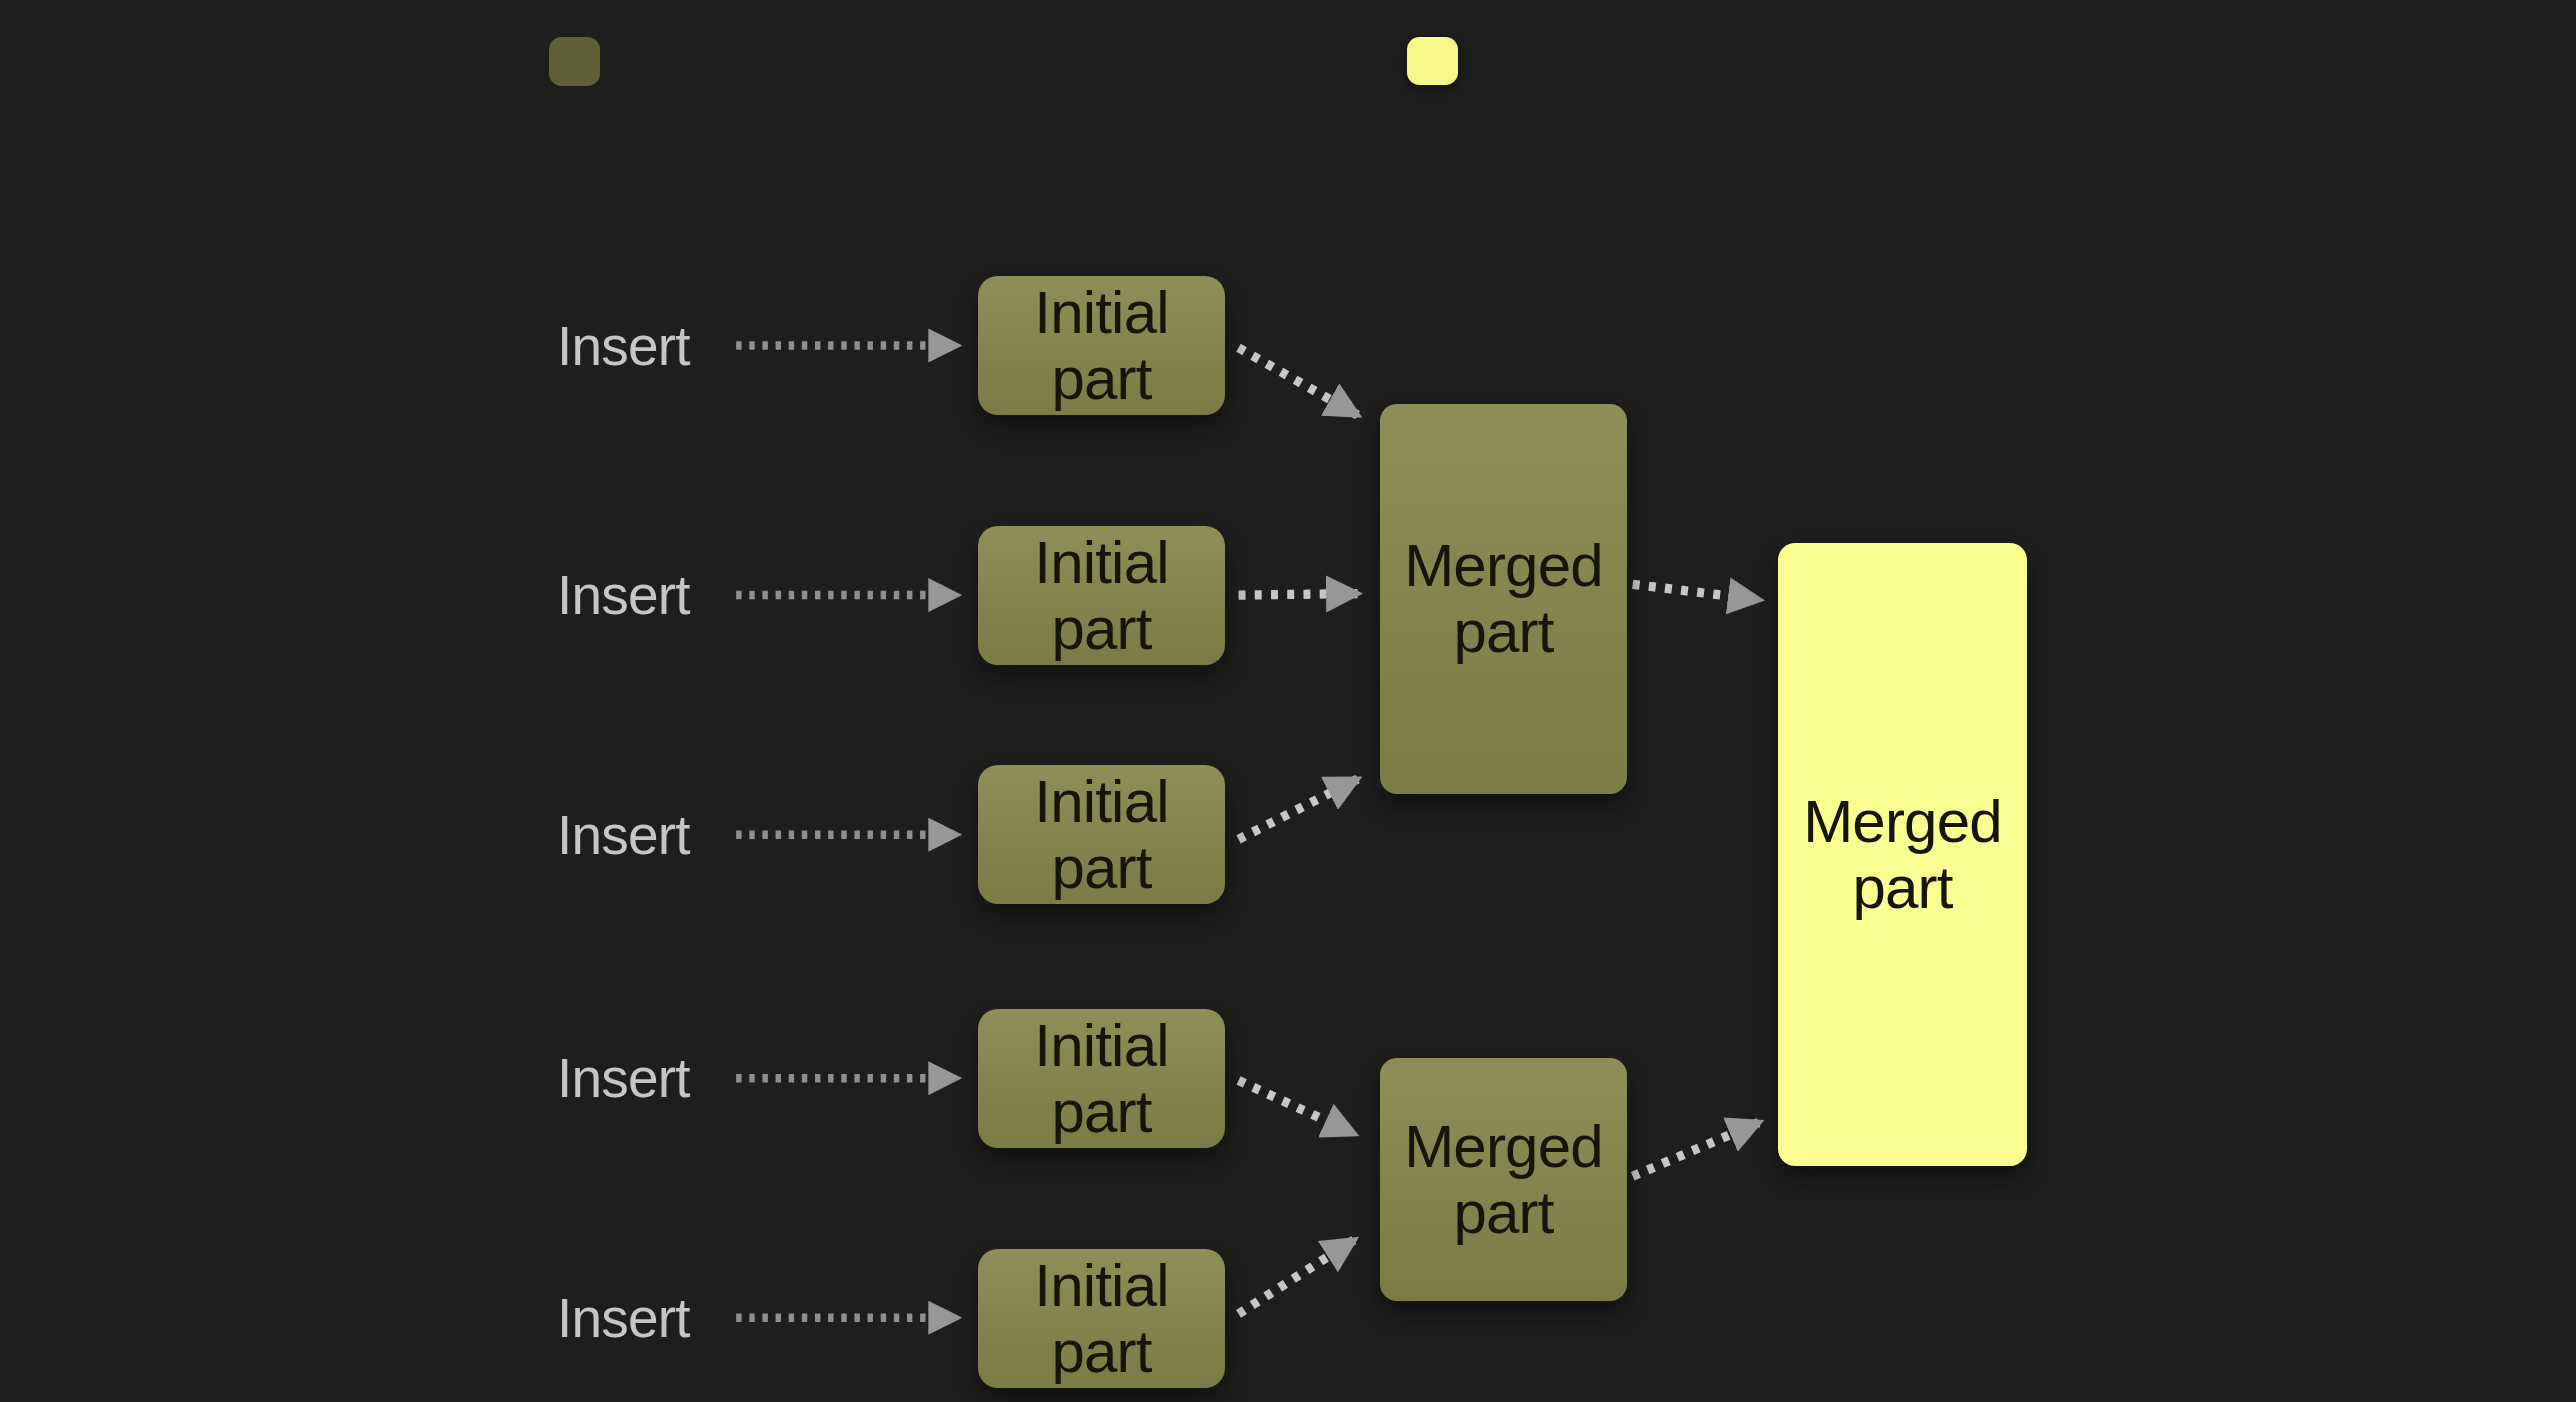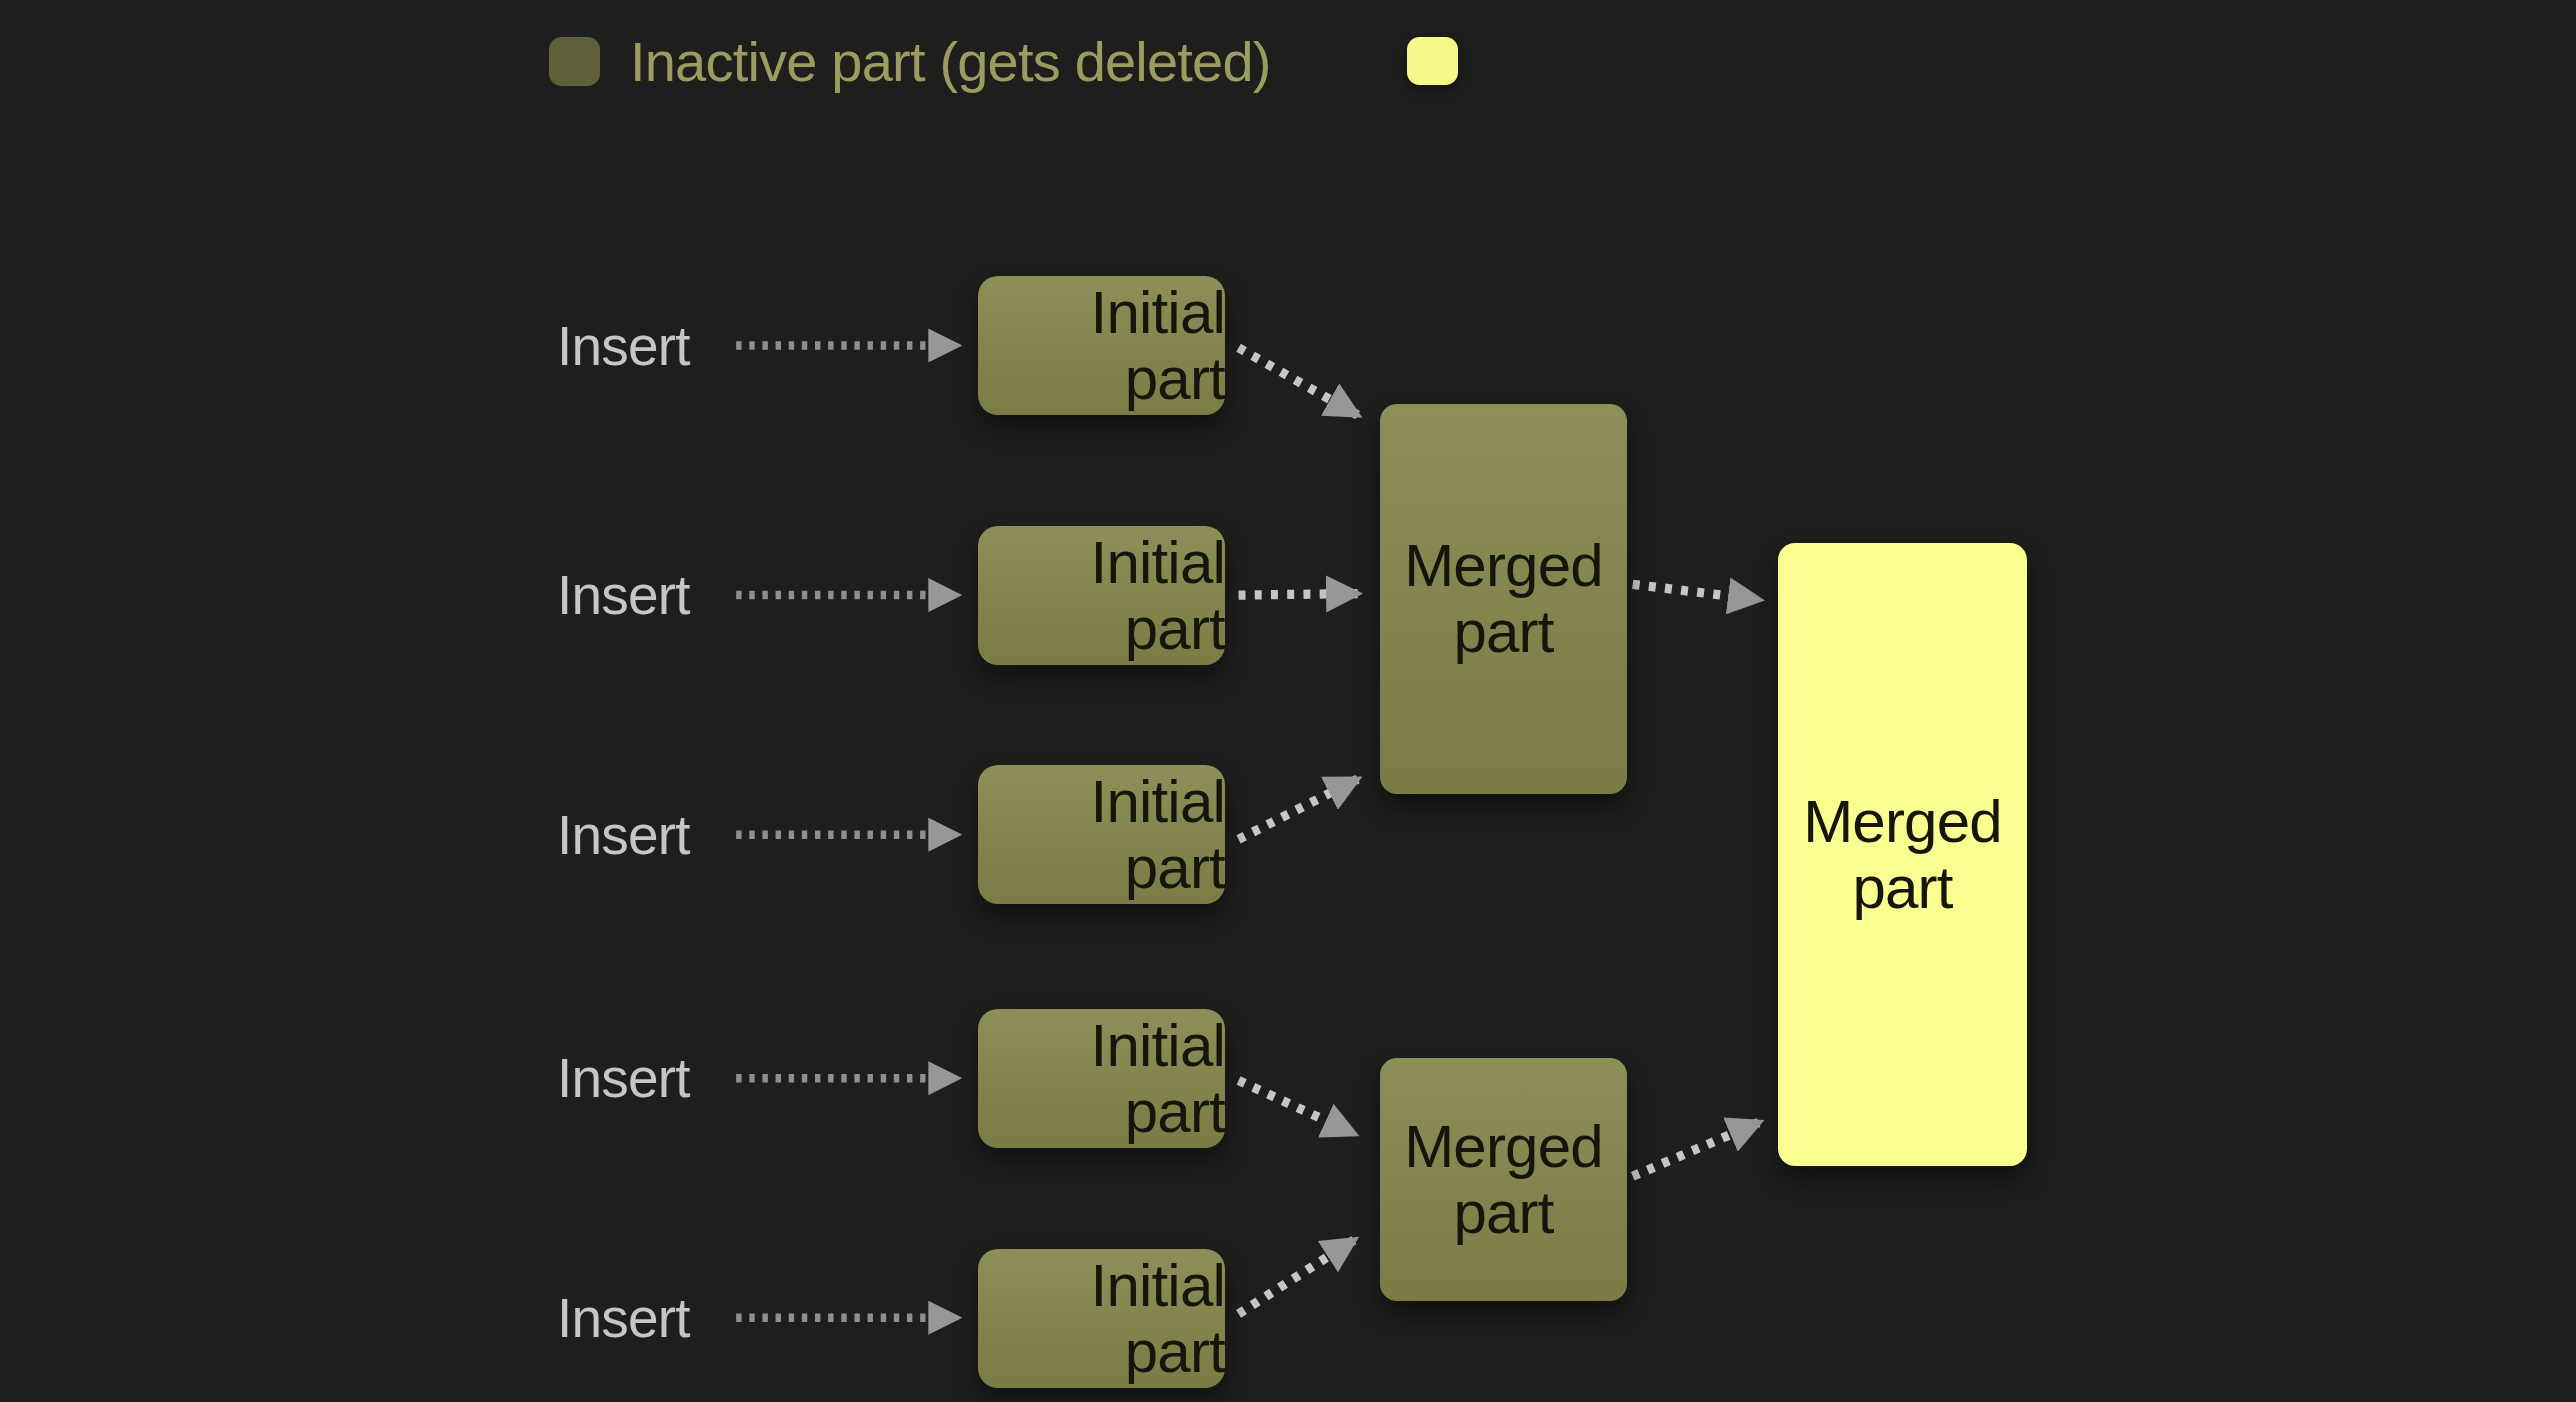--- a/index.html
+++ b/index.html
@@ -33,41 +33,40 @@
     position:absolute;
     display:flex;flex-direction:column;align-items:center;justify-content:center;
     text-align:center;
     color:var(--box-text);
     font-size:60px;line-height:1.10;letter-spacing:-0.8px;
     border-radius:17px;
     box-shadow:0 12.4px 26px rgba(0,0,0,0.45);
   }
   .node.olive{background:linear-gradient(180deg,var(--olive-top),var(--olive-bottom));}
   .node.yellow{background:var(--yellow);}
-  .node.initial{left:978px;width:247px;height:139px;border-radius:20px;align-items:flex-end;}
+  .node.initial{left:978px;width:247px;height:139px;border-radius:20px;}
   .insert-label{
     position:absolute;left:557px;transform:translateY(-50%);
     color:var(--insert-text);font-size:55px;letter-spacing:-0.8px;white-space:nowrap;
   }
   .legend{position:absolute;left:0;top:0;width:2576px;height:124px;}
   .legend .swatch{position:absolute;border-radius:12.4px;}
   .legend .swatch.inactive{left:549px;top:37px;width:51px;height:49px;background:var(--legend-inactive-swatch);}
   .legend .swatch.active{left:1407px;top:37px;width:51px;height:48px;background:var(--legend-active-swatch);box-shadow:0 4.6px 12.4px rgba(0,0,0,0.35);}
   .legend .legend-label{position:absolute;top:61px;transform:translateY(-50%);font-size:56px;letter-spacing:-0.8px;white-space:nowrap;}
   .legend .legend-label.inactive{left:630px;color:var(--legend-inactive-text);}
   .legend .legend-label.active{left:1488px;color:var(--legend-active-text);}
 </style>
 </head>
 <body>
 
 <div class="stage">
 
   <div class="legend">
     <div class="swatch inactive"></div>
-    <div class="legend-label inactive">Inactive part (gets deleted)</div>
     <div class="swatch active"></div>
   </div>
 
   <svg class="arrow-layer" width="2576" height="1402" viewBox="0 0 3332 1814" xmlns="http://www.w3.org/2000/svg">
     <defs>
       <marker id="ah" markerWidth="4" markerHeight="4" refX="3.4" refY="2" orient="auto" markerUnits="strokeWidth">
         <path d="M0,0 L4,2 L0,4 Z"></path>
       </marker>
     </defs>
     <line class="dash-h" x1="952" y1="447" x2="1238" y2="447"></line>

